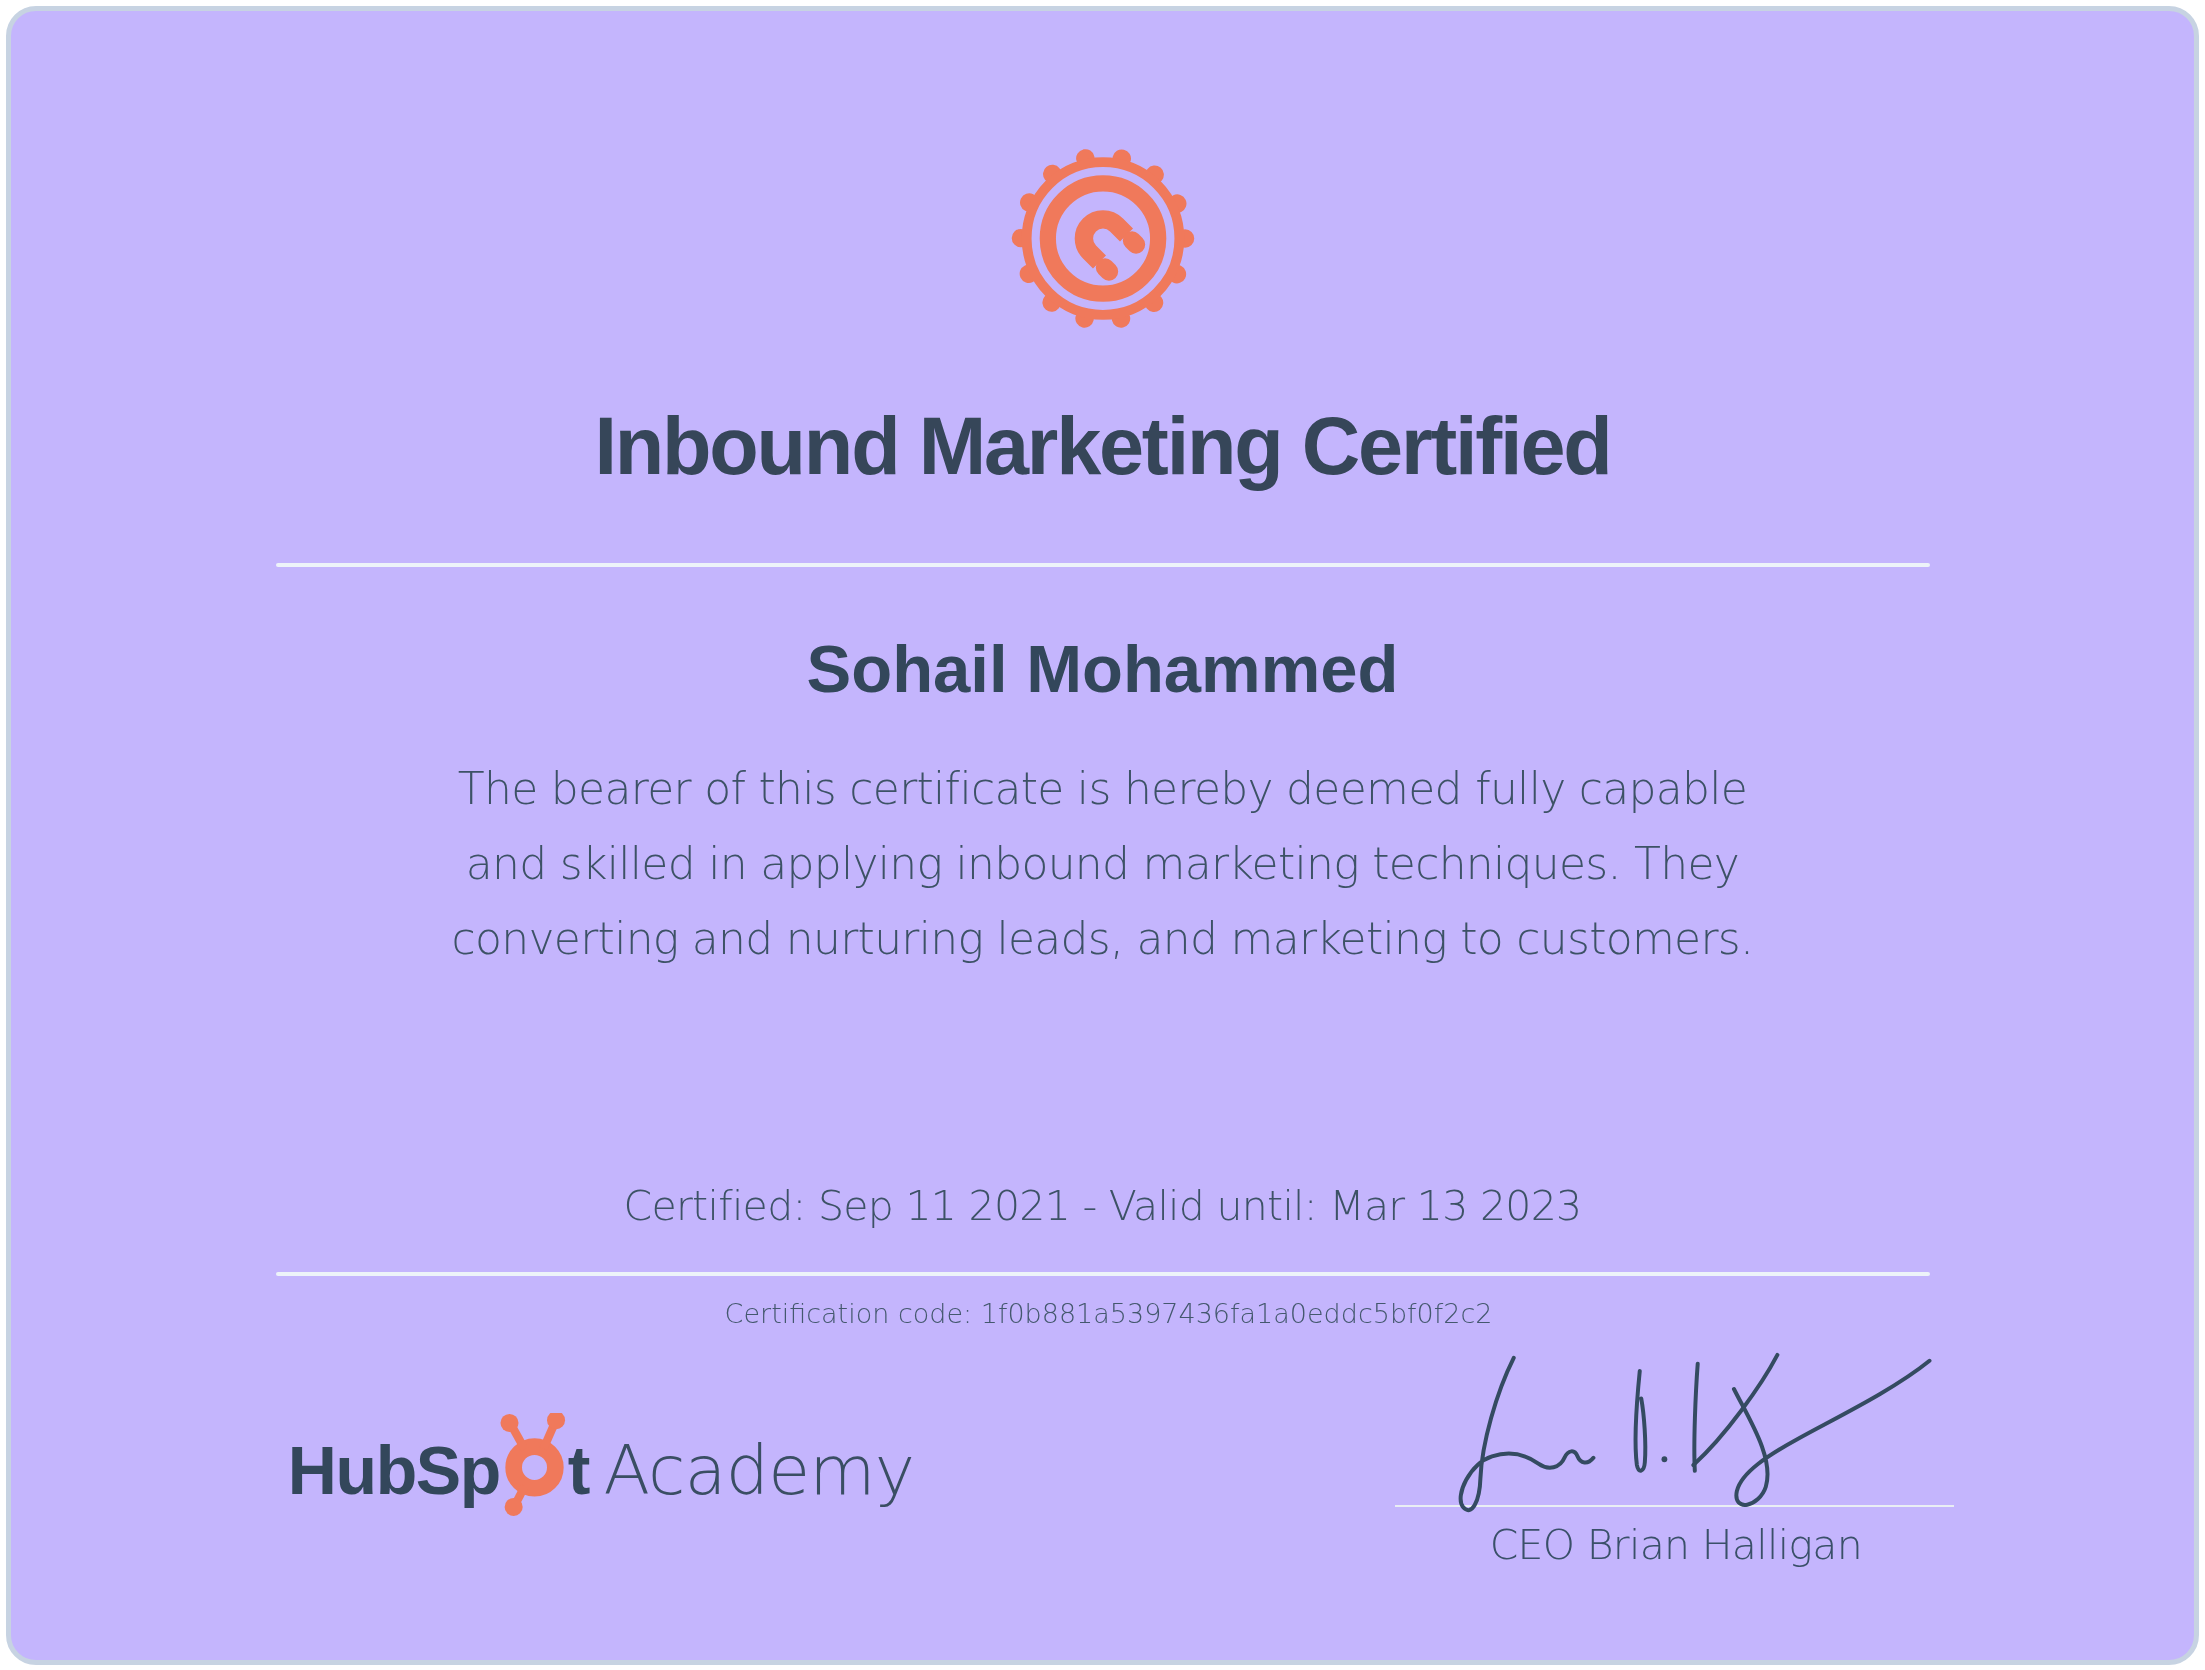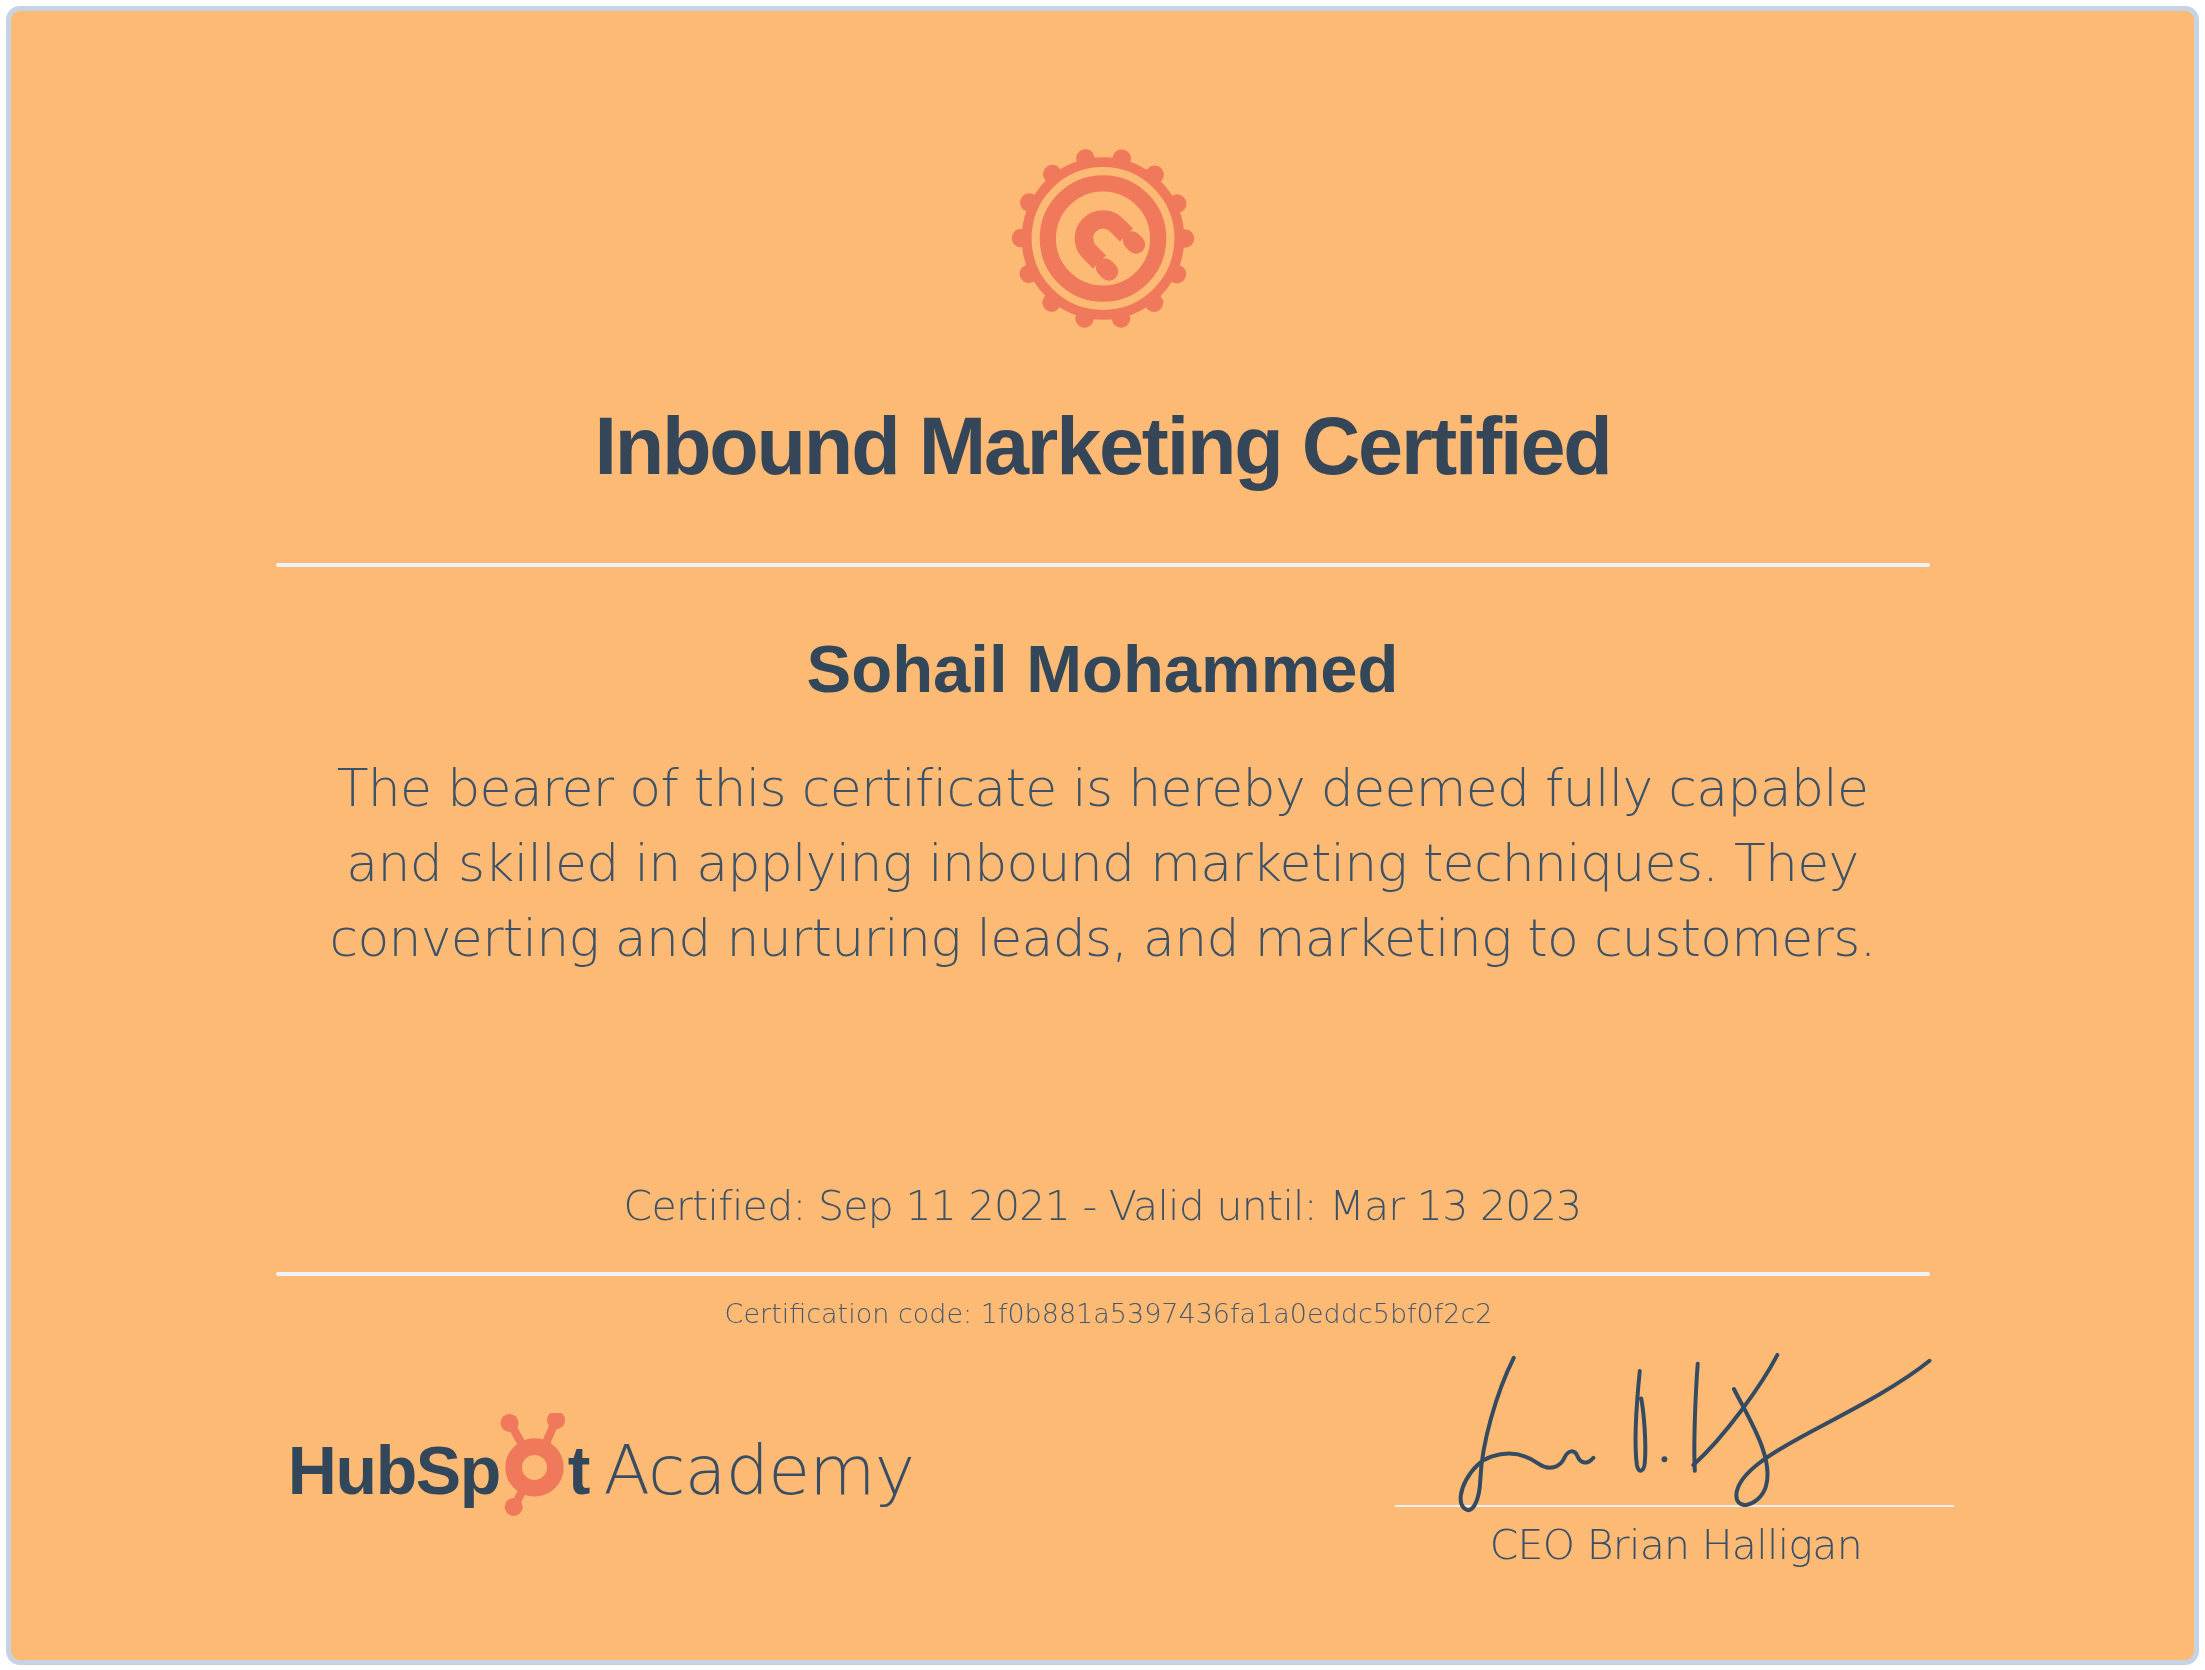--- a/index.html
+++ b/index.html
@@ -1,34 +1,34 @@
 <!DOCTYPE html>
 <html style="font-size:11.6px"><head>
 <meta charset="utf-8">
 <style>
   html,body{margin:0;padding:0;background:#ffffff;}
   body{width:2205px;height:1671px;position:relative;overflow:hidden;
        font-family:"Liberation Sans", sans-serif;-webkit-font-smoothing:antialiased;}
   .card{position:absolute;left:5.8px;top:5.8px;right:5.8px;bottom:5.8px;
-        background:#fdba74;border:5.8px solid #C7D3E2;border-radius:14px;}
+        background:#c4b5fd;border:5.8px solid #C7D3E2;border-radius:30px;}
   .badge{position:absolute;left:50%;top:132px;transform:translateX(-50%);
          width:191px;height:191px;}
   .title{position:absolute;left:0;right:0;top:391px;margin:0;text-align:center;
          font-size:81px;line-height:1.1;font-weight:800;letter-spacing:-2.2px;
          color:#364659;}
   .divider{position:absolute;left:50%;transform:translateX(-50%);
            width:1654px;height:4.3px;background:#EDF3F9;border-radius:2.2px;}
   .divider-top{top:552px;}
   .divider-bottom{top:1261px;}
   .name{position:absolute;left:0;right:0;top:612px;margin:12px;text-align:center;
         font-size:67px;line-height:1.0;font-weight:700;letter-spacing:0px;
         color:#33475B;}
   .body{position:absolute;left:0;right:0;top:740px;text-align:center;
         font-family:"DejaVu Sans","Liberation Sans",sans-serif;
-        font-size:52px;line-height:75px;font-weight:200;letter-spacing:-0.7px;
+        font-size:44px;line-height:75px;font-weight:200;letter-spacing:-0.7px;
         color:#3D5266;}
   .body .line{white-space:nowrap;}
   .dates{position:absolute;left:0;right:0;top:1171px;text-align:center;
          font-family:"DejaVu Sans","Liberation Sans",sans-serif;
          font-size:41px;font-weight:200;letter-spacing:-0.7px;color:#3D5266;
          white-space:nowrap;}
   .code{position:absolute;left:0;right:0;top:1287px;text-align:center;
         font-family:"DejaVu Sans","Liberation Sans",sans-serif;
         font-size:27px;font-weight:300;letter-spacing:0px;color:#44586E;
         white-space:nowrap;padding-left:12px;}

